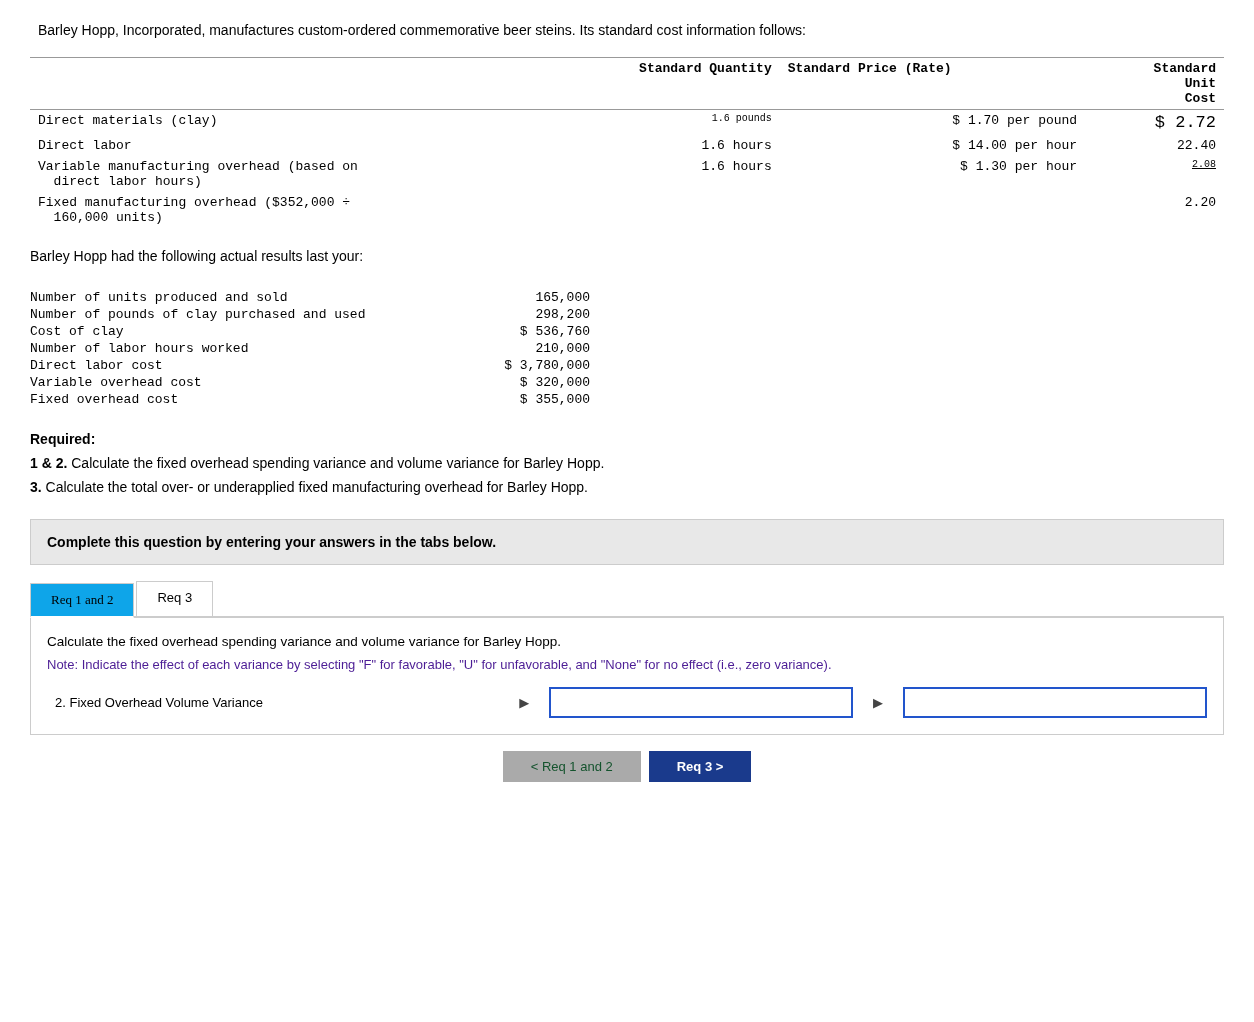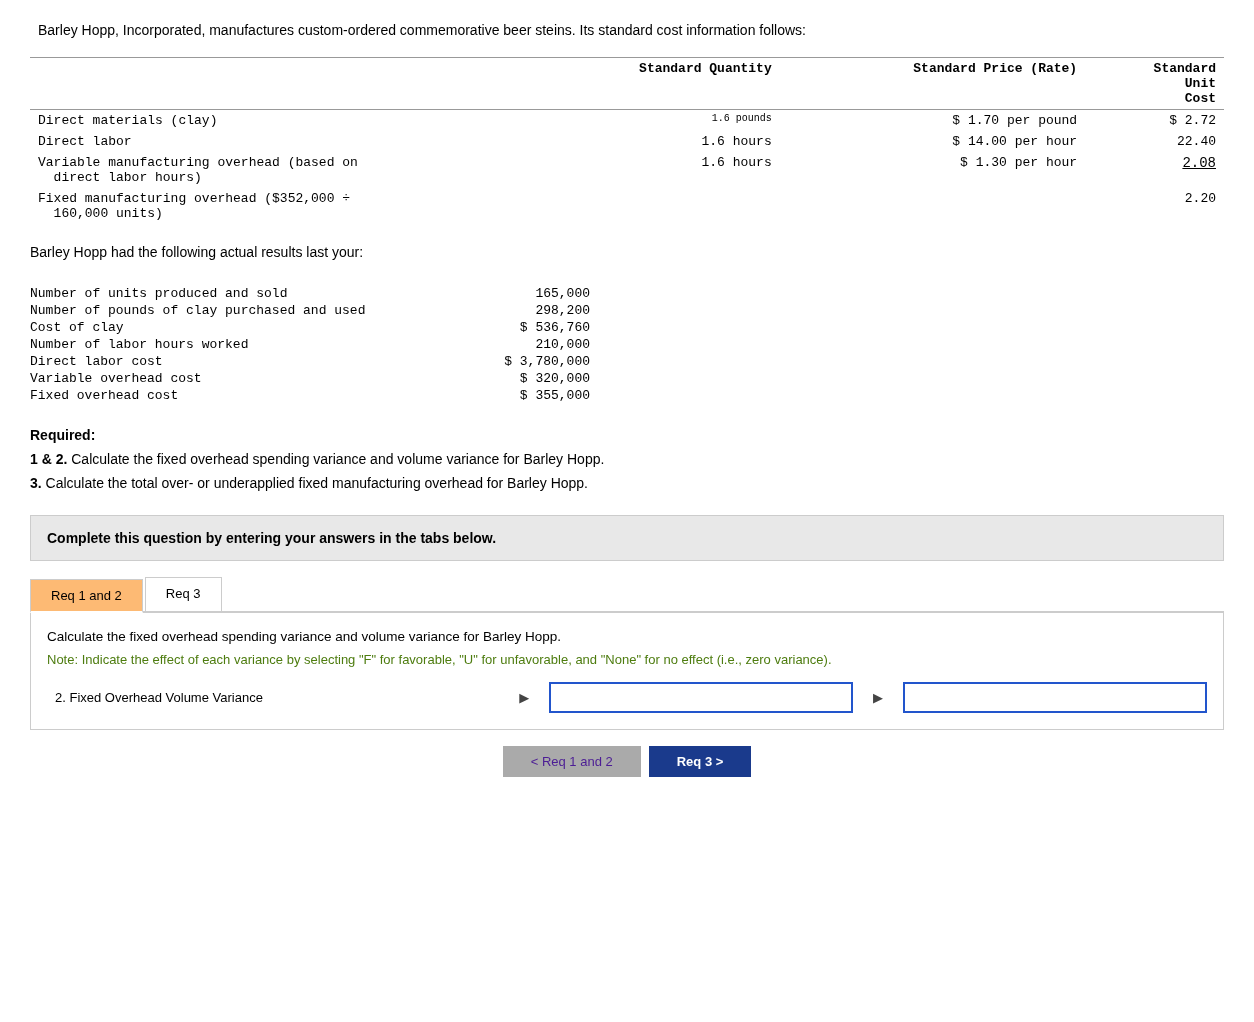--- a/index.html
+++ b/index.html
@@ -94,41 +94,42 @@
     .tab {
       padding: 8px 20px;
       border: 1px solid #ccc;
       border-bottom: none;
       cursor: pointer;
       font-size: 13px;
       background: #fff;
       margin-right: 2px;
     }
     .tab.active {
-      background: #fdba74;
+      background: #0ea5e9;
       border-bottom: 2px solid #fff;
       font-weight: normal;
       position: relative;
       bottom: -2px;
       z-index: 1;
+      font-family: Liberation Serif, serif;
     }
     .tab-content {
       border: 1px solid #ccc;
       border-top: none;
       padding: 16px;
       background: #fff;
       margin-bottom: 16px;
     }
     .tab-instruction {
       font-size: 13.5px;
       margin-bottom: 6px;
     }
     .tab-note {
       font-size: 13px;
-      color: #4d7c0f;
+      color: #4c1d95;
       line-height: 1.5;
     }
     .variance-table {
       width: 100%;
       border-collapse: collapse;
       margin-top: 12px;
       font-size: 13px;
     }
     .variance-table td {
       padding: 4px 8px;
@@ -164,21 +165,21 @@
       justify-content: center;
     }
     .nav-btn {
       padding: 8px 28px;
       font-size: 13px;
       cursor: pointer;
       border: none;
     }
     .nav-btn.prev {
       background: #aaa;
-      color: #4c1d95;
+      color: #14532d;
     }
     .nav-btn.next {
       background: #1a3a8c;
       color: #fff;
       font-weight: bold;
     }
     table.std-cost-table tbody tr td {
       border: none;
     }
     table.std-cost-table thead tr th {
@@ -189,42 +190,42 @@
 </head>
 <body>
 
 <p class="intro-text">Barley Hopp, Incorporated, manufactures custom-ordered commemorative beer steins. Its standard cost information follows:</p>
 
 <table class="std-cost-table">
   <thead>
     <tr>
       <th style="width:380px; text-align:left;"></th>
       <th style="width:160px; text-align:right;">Standard Quantity</th>
-      <th style="width:220px; text-align:right;font-family:Liberation Mono, monospace;">Standard Price (Rate)</th>
+      <th style="width:220px; text-align:left;font-family:Liberation Mono, monospace;">Standard Price (Rate)</th>
       <th style="width:100px; text-align:right;">Standard<br>Unit<br>Cost</th>
     </tr>
   </thead>
   <tbody>
     <tr>
       <td style="font-family:'Courier New',monospace; font-size:13px;">Direct materials (clay)</td>
       <td class="num" style="font-family:'Courier New',monospace; font-size:10px;">1.6 pounds</td>
       <td class="num" style="font-family:'Courier New',monospace; font-size:13px;">$ 1.70 per pound</td>
-      <td class="num" style="font-family:'Courier New',monospace; font-size:13px;margin-top:39px;">$ 2.72</td>
+      <td class="num" style="font-family:'Courier New',monospace; font-size:17px;margin-top:39px;">$ 2.72</td>
     </tr>
     <tr>
       <td style="font-family:'Courier New',monospace; font-size:13px;">Direct labor</td>
       <td class="num" style="font-family:'Courier New',monospace; font-size:13px;">1.6 hours</td>
       <td class="num" style="font-family:'Courier New',monospace; font-size:13px;">$ 14.00 per hour</td>
       <td class="num" style="font-family:'Courier New',monospace; font-size:13px;">22.40</td>
     </tr>
     <tr>
       <td style="font-family:'Courier New',monospace; font-size:13px;">Variable manufacturing overhead (based on<br>&nbsp;&nbsp;direct labor hours)</td>
       <td class="num" style="font-family:'Courier New',monospace; font-size:13px;">1.6 hours</td>
       <td class="num" style="font-family:'Courier New',monospace; font-size:13px;">$ 1.30 per hour</td>
-      <td class="num" style="font-family:'Courier New',monospace; font-size:14px;text-decoration:underline;">2.08</td>
+      <td class="num" style="font-family:'Courier New',monospace; font-size:10px;text-decoration:underline;">2.08</td>
     </tr>
     <tr>
       <td style="font-family:'Courier New',monospace; font-size:13px;">Fixed manufacturing overhead ($352,000 ÷<br>&nbsp;&nbsp;160,000 units)</td>
       <td class="num" style="font-family:'Courier New',monospace; font-size:13px;"></td>
       <td class="num" style="font-family:'Courier New',monospace; font-size:13px;"></td>
       <td class="num" style="font-family:'Courier New',monospace; font-size:13px;">2.20</td>
     </tr>
   </tbody>
 </table>
 

